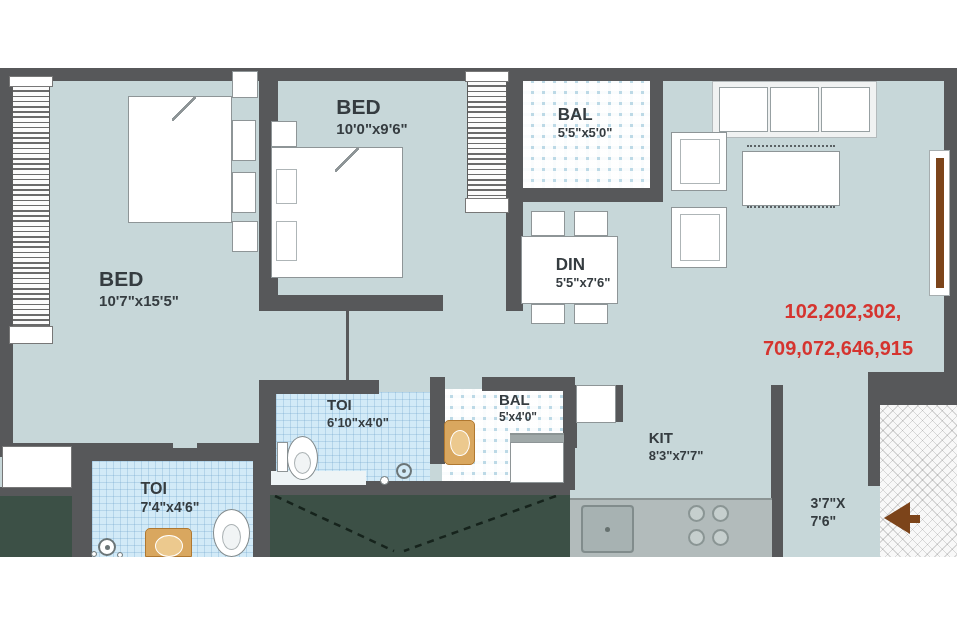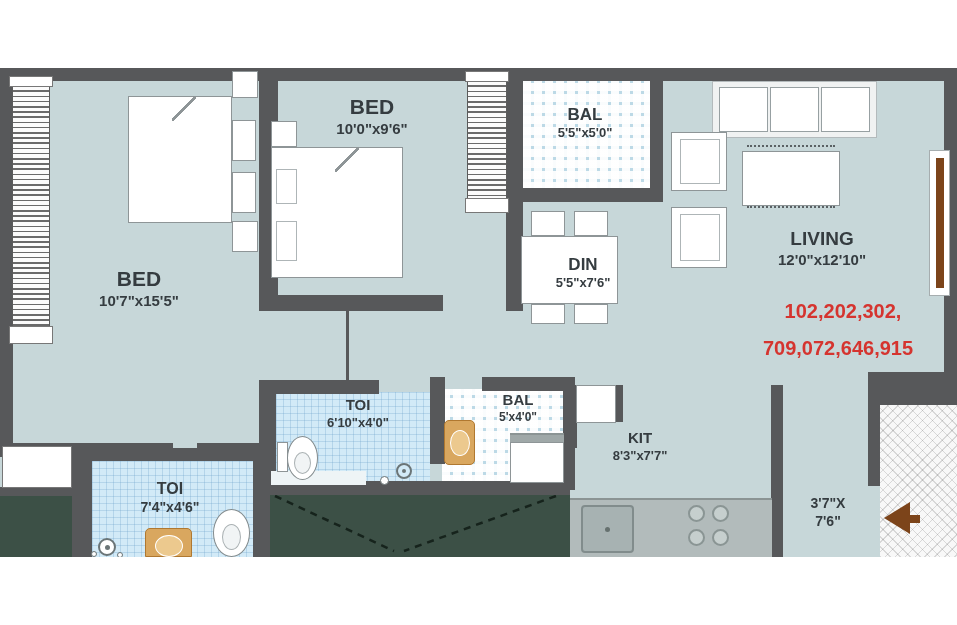--- a/index.html
+++ b/index.html
@@ -20,21 +20,21 @@
         background-size:7px 7px;}
   .green{position:absolute;background:var(--green);}
   .lattice{position:absolute;background-color:#f8f8f8;
         background-image:repeating-linear-gradient(45deg,rgba(0,0,0,.13) 0 1px,transparent 1px 7px),
                          repeating-linear-gradient(135deg,rgba(0,0,0,.13) 0 1px,transparent 1px 7px);}
   .furn{position:absolute;background:#fff;border:1px solid #8e9597;box-sizing:border-box;}
   .furn-in{position:absolute;background:#fff;border:1px solid #aeb5b7;box-sizing:border-box;}
   .fold{position:absolute;background:linear-gradient(135deg,rgba(255,255,255,0) 45%,#8e9597 45%,#8e9597 53%,#fff 53%);}
   .circ{position:absolute;border-radius:50%;box-sizing:border-box;}
   .dotline{position:absolute;border-top:2px dotted #5a6164;}
-  .label{position:absolute;transform:translateX(-50%);text-align:center;font-weight:bold;
+  .label{position:absolute;transform:translateX(-50%);text-align:left;font-weight:bold;
          color:var(--label);line-height:1.25;white-space:nowrap;}
   .label .dims{font-weight:bold;}
   .red-label{position:absolute;transform:translateX(-50%);text-align:center;font-weight:bold;
          color:var(--accentRed);font-size:20px;line-height:1.0;white-space:nowrap;}
   .counter{position:absolute;background:var(--counterGray);border-top:2px solid #8b9494;box-sizing:border-box;}
   .basin{position:absolute;background:var(--basinTan);border:1px solid #b07830;box-sizing:border-box;}
   .arrow-left{position:absolute;width:0;height:0;border-top:16px solid transparent;
          border-bottom:16px solid transparent;border-right:26px solid var(--doorBrown);}
 </style>
 </head>
@@ -173,37 +173,33 @@
     <div class="dims" style="font-size:15px">10'7"x15'5"</div>
   </div>
   <div class="label" style="left:372px;top:94px;font-size:21px">
     <div>BED</div>
     <div class="dims" style="font-size:15px">10'0"x9'6"</div>
   </div>
   <div class="label" style="left:585px;top:104px;font-size:17px">
     <div>BAL</div>
     <div class="dims" style="font-size:13px">5'5"x5'0"</div>
   </div>
-  <div class="label" style="left:822px;top:227px;font-size:19px">
-    <div>LIVING</div>
-    <div class="dims" style="font-size:15px">12'0"x12'10"</div>
-  </div>
   <div class="label" style="left:583px;top:254px;font-size:17px">
     <div>DIN</div>
     <div class="dims" style="font-size:13px">5'5"x7'6"</div>
   </div>
   <div class="label" style="left:358px;top:396px;font-size:15px">
     <div>TOI</div>
     <div class="dims" style="font-size:13px">6'10"x4'0"</div>
   </div>
   <div class="label" style="left:518px;top:391px;font-size:15px">
     <div>BAL</div>
     <div class="dims" style="font-size:12px">5'x4'0"</div>
   </div>
-  <div class="label" style="left:640px;top:429px;font-size:15px">
+  <div class="label" style="left:676px;top:429px;font-size:15px">
     <div>KIT</div>
     <div class="dims" style="font-size:13px">8'3"x7'7"</div>
   </div>
   <div class="label" style="left:170px;top:479px;font-size:16px">
     <div>TOI</div>
     <div class="dims" style="font-size:14px">7'4"x4'6"</div>
   </div>
   <div class="label" style="left:828px;top:495px;font-size:14px">
     <div>3'7"X</div>
     <div>7'6"</div>

